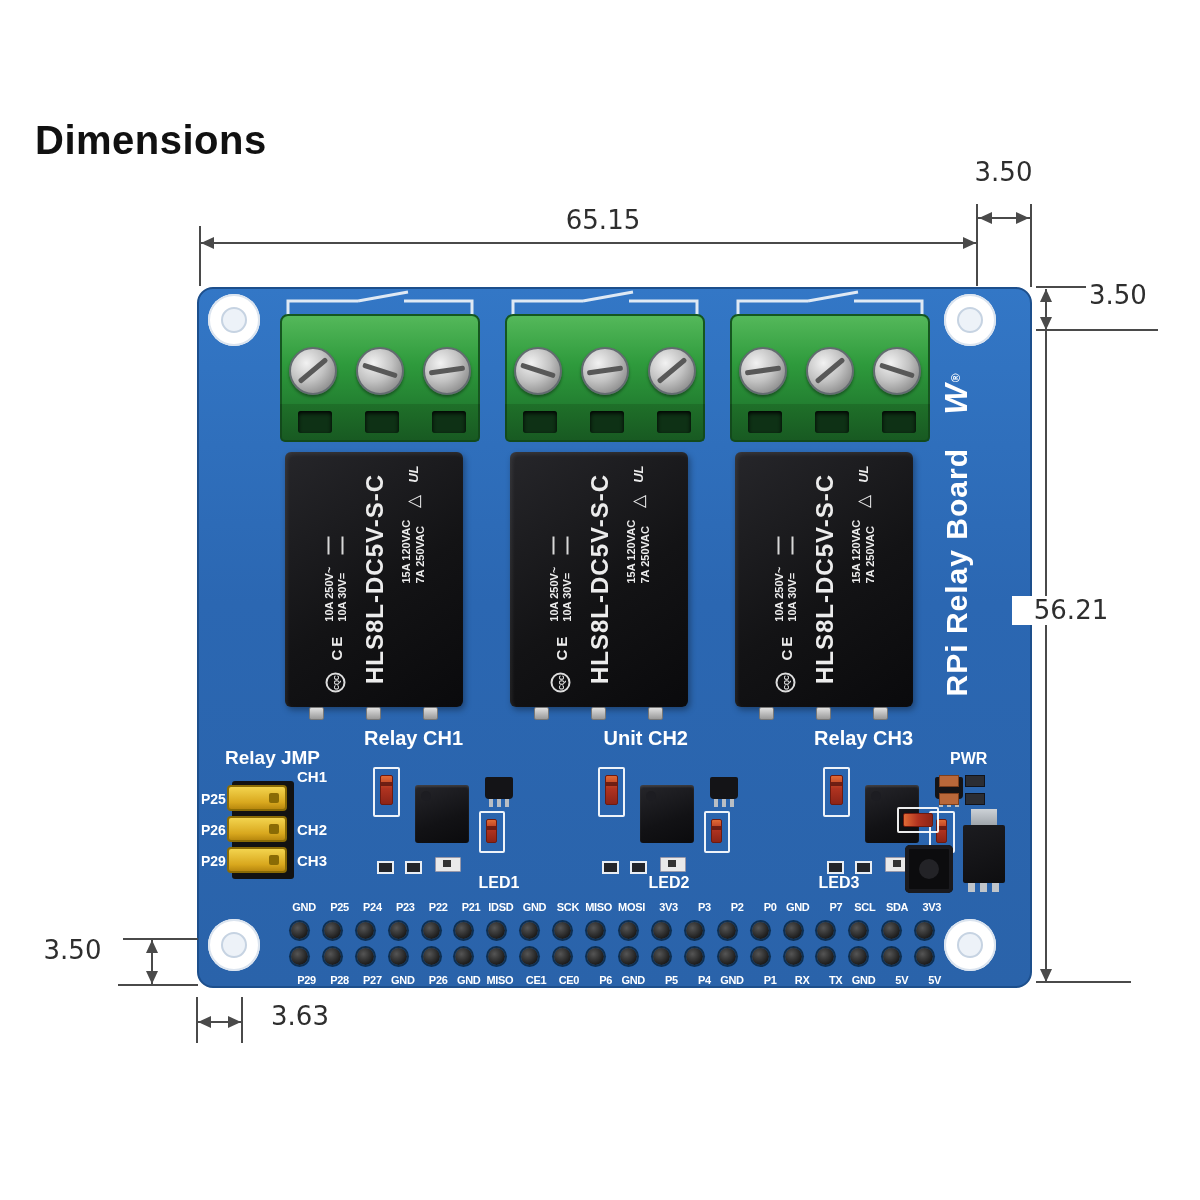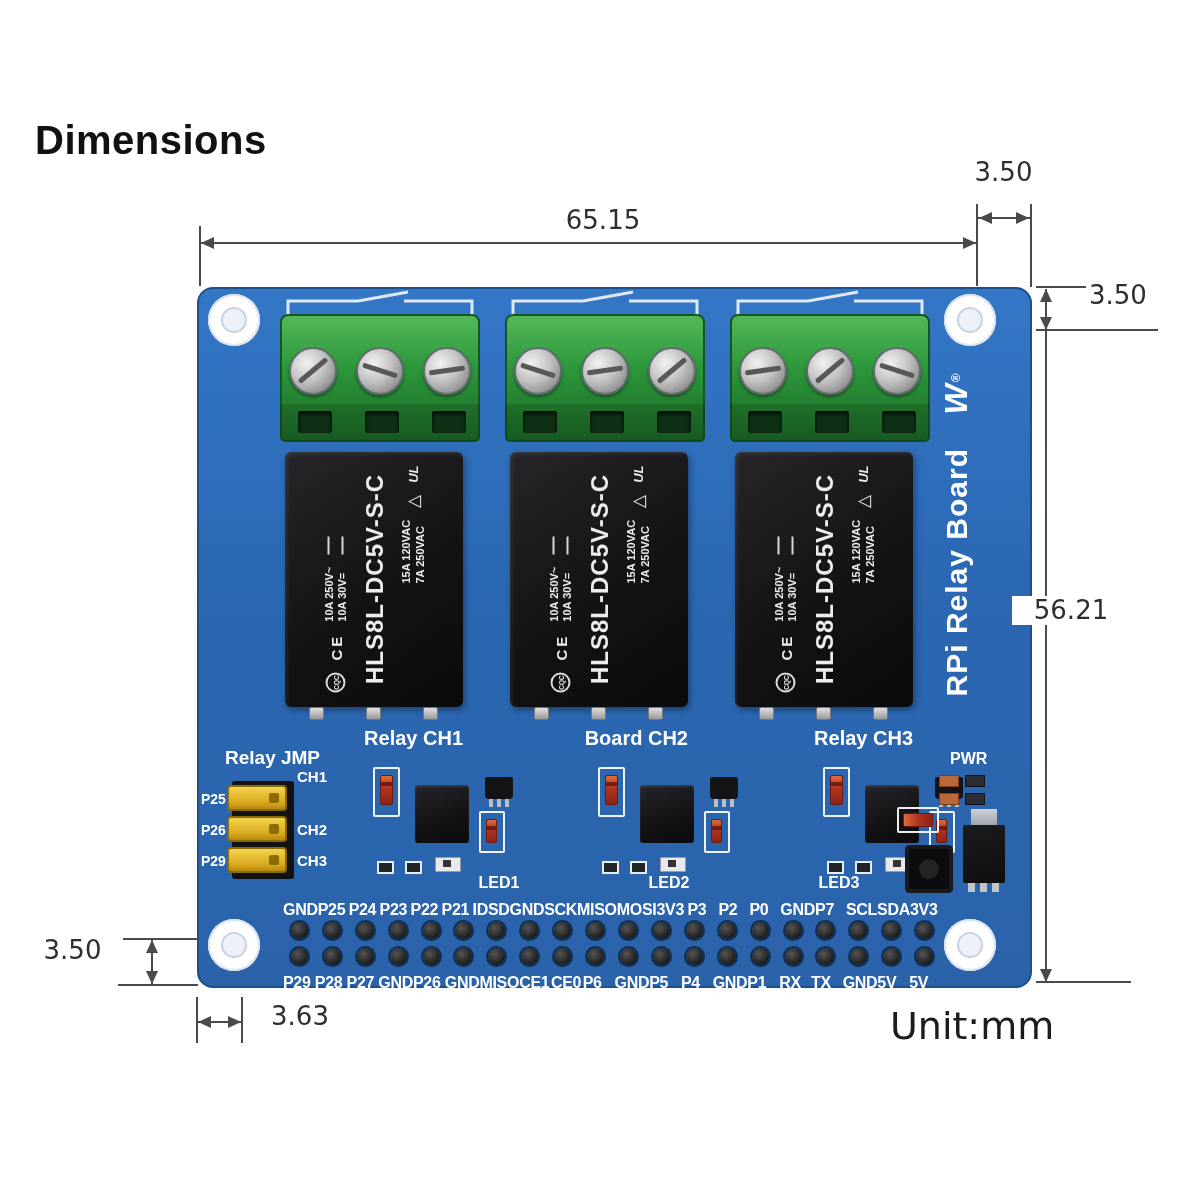--- a/index.html
+++ b/index.html
@@ -104,21 +104,21 @@
           box-shadow:inset 0 0 0 4px #1a1a1e}
   .btn-sq::after{content:"";position:absolute;left:14px;top:14px;width:20px;height:20px;border-radius:50%;background:#232327}
   .to252-tab{position:absolute;left:772px;top:520px;width:26px;height:18px;background:linear-gradient(180deg,#cdd2d7,#9aa0a6)}
   .to252{position:absolute;left:764px;top:536px;width:42px;height:58px;border-radius:2px;
          background:linear-gradient(160deg,#1c1c20,#0e0e10)}
   .to252 i{position:absolute;bottom:-9px;width:7px;height:9px;background:#c0c5ca}
   .to252 i:nth-child(1){left:5px}.to252 i:nth-child(2){left:17px}.to252 i:nth-child(3){left:29px}
 
   
   .gpio-row{position:absolute;left:84px;width:658px;display:flex}
-  .pin-label{flex:1;text-align:left;font-size:16px;font-weight:bold;color:#fff;letter-spacing:-.3px;white-space:nowrap}
+  .pin-label{flex:1;text-align:right;font-size:11px;font-weight:bold;color:#fff;letter-spacing:-.3px;white-space:nowrap}
   .pin-cell{flex:1;display:flex;align-items:center;justify-content:center}
   .pin{width:17px;height:17px;border-radius:50%;background:radial-gradient(circle at 38% 35%,#555,#1c1c1c 70%);
        box-shadow:0 0 0 2px #0d2f52}
 </style>
 </head>
 <body>
 
 <div class="canvas">
 
   <div class="fig-title">Dimensions</div>
@@ -154,21 +154,20 @@
   <span class="arr arr-down" style="left:146px;top:971px"></span>
   <div class="dim-label" style="left:22px;top:936px;width:95px">3.50</div>
 
   <div class="dim-line" style="left:196px;top:997px;width:2px;height:46px"></div>
   <div class="dim-line" style="left:241px;top:997px;width:2px;height:46px"></div>
   <div class="dim-line" style="left:198px;top:1021px;width:43px;height:2px"></div>
   <span class="arr arr-left" style="left:198px;top:1016px"></span>
   <span class="arr arr-right" style="left:228px;top:1016px"></span>
   <div class="dim-label" style="left:252px;top:1002px;width:90px;text-align:center">3.63</div>
 
-  <div class="unit">Unit:mm</div>
 
   <div class="board">
 
     <svg class="trace" style="left:81px" viewBox="0 0 200 30">
         <path d="M8 30 L8 11 L78 11 M78 11 L128 2 M124 11 L192 11 L192 30"></path>
       </svg>
     <svg class="trace" style="left:306px" viewBox="0 0 200 30">
         <path d="M8 30 L8 11 L78 11 M78 11 L128 2 M124 11 L192 11 L192 30"></path>
       </svg>
     <svg class="trace" style="left:531px" viewBox="0 0 200 30">
@@ -304,21 +303,21 @@
           <span class="r-tri">△</span>
           <span class="r-ul">UL</span>
         </div>
       </div>
       <span class="pin-tab" style="left:24px"></span>
       <span class="pin-tab" style="left:81px"></span>
       <span class="pin-tab" style="left:138px"></span>
     </div>
 
     <span class="ch-label" style="left:86px">Relay CH1</span>
-    <span class="ch-label" style="left:311px">Board CH2</span>
+    <span class="ch-label" style="left:311px">Unit CH2</span>
     <span class="ch-label" style="left:536px">Relay CH3</span>
 
     <div class="ws-logo">
       <span>W</span>
         <sup>®</sup>
     </div>
     <div class="board-name">
       <span>RPi Relay Board</span>
     </div>
 

